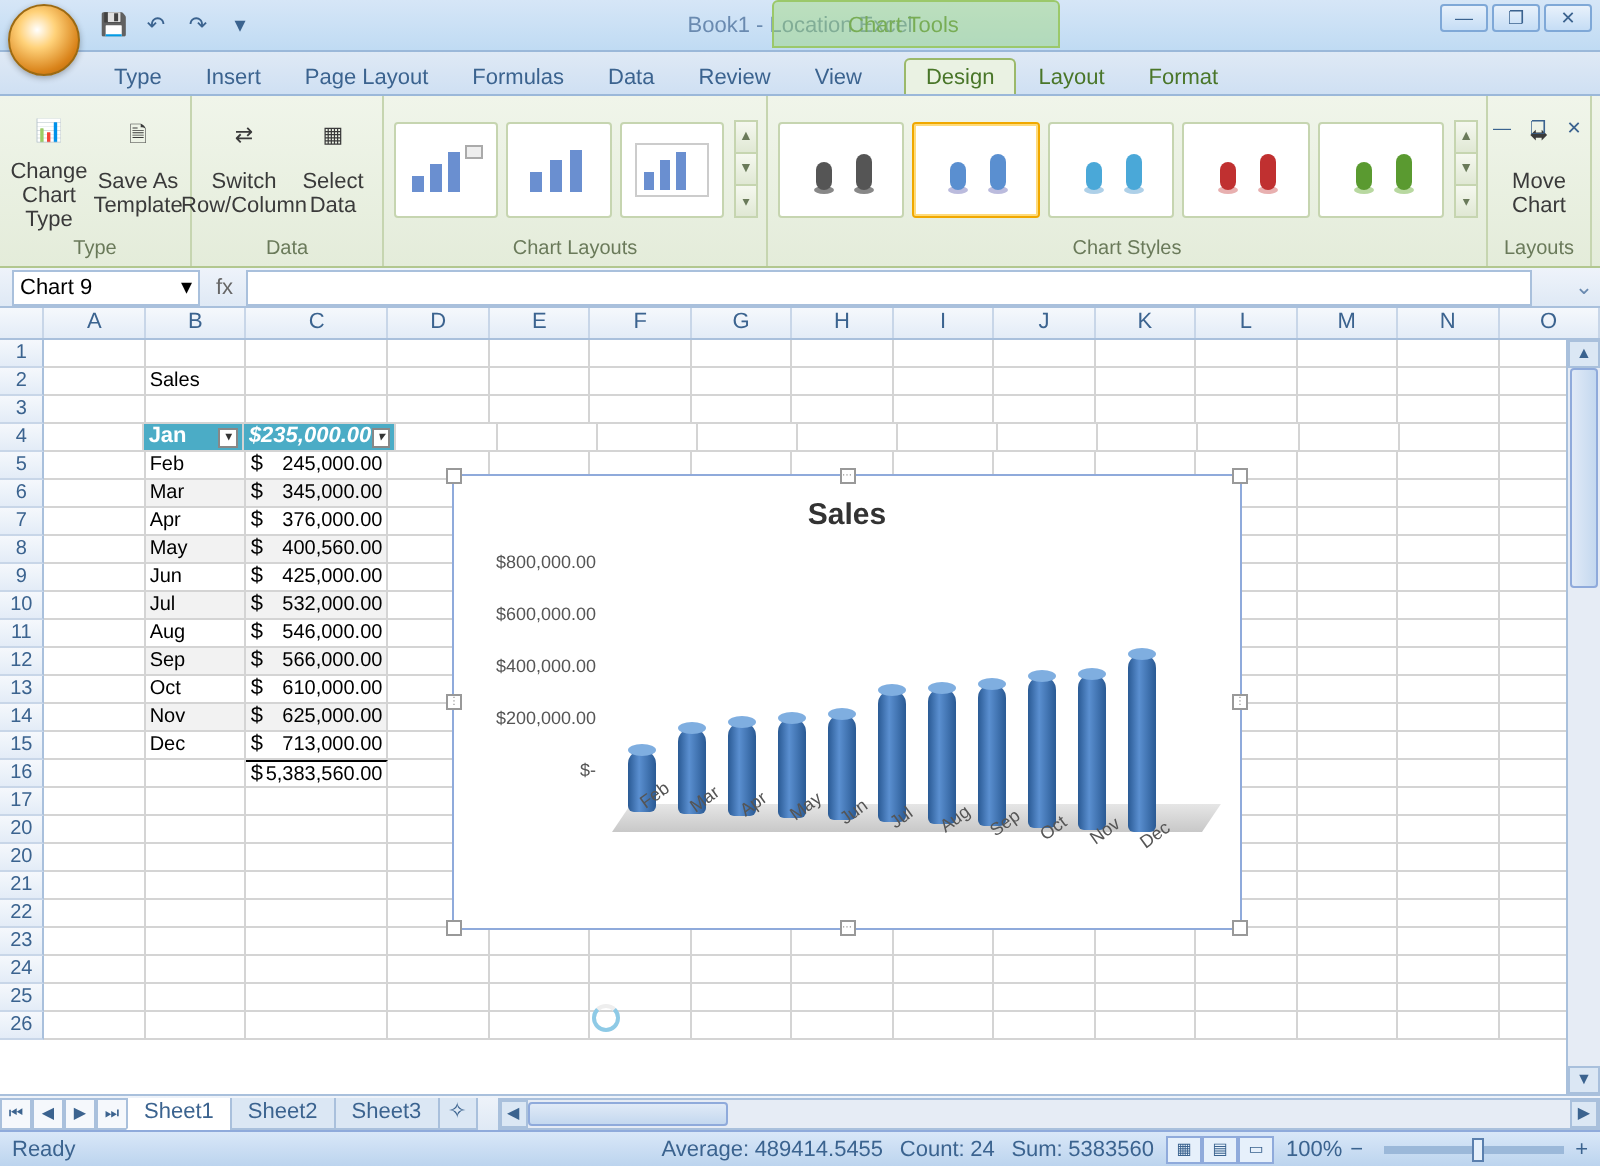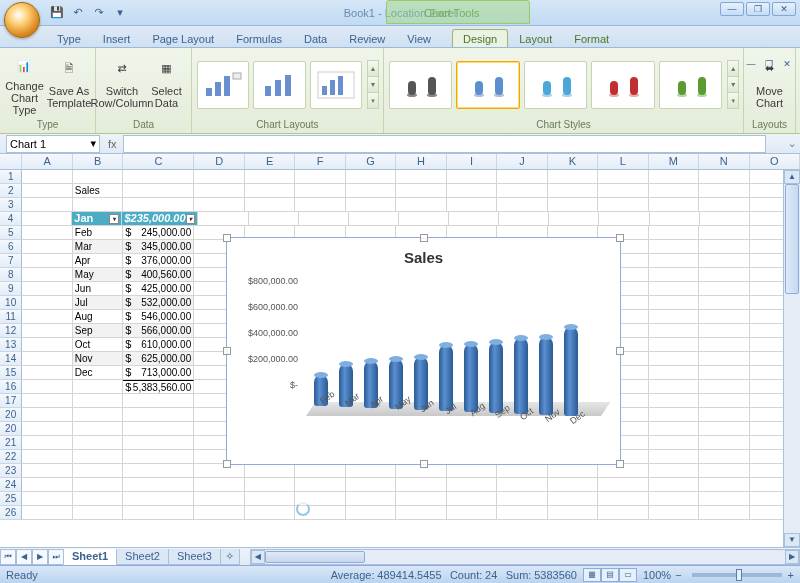--- a/index.html
+++ b/index.html
@@ -67,21 +67,21 @@
 .floor{position:absolute;left:0;right:0;bottom:0;height:14px;background:linear-gradient(#e6e6e6,#c8c8c8);transform:skewX(-34deg);transform-origin:bottom left}
 .cyl{position:absolute;bottom:10px;width:14px;background:linear-gradient(90deg,#2a5a94,#5a8fd0 40%,#2a5a94);border-radius:7px 7px 3px 3px}
 .cyl::before{content:"";position:absolute;top:-3px;left:0;right:0;height:6px;border-radius:50%;background:#7faee0}
 .xlab{position:absolute;font-size:9px;color:#555;transform:rotate(-36deg);transform-origin:left top}
 .wait{position:absolute;left:296px;top:502px;width:14px;height:14px;border:2px solid #8ecae6;border-top-color:#eee;border-radius:50%}
 
 .sheet-strip{position:absolute;left:0;right:0;bottom:18px;height:18px;background:linear-gradient(#eef3fa,#dfe9f5);display:flex;align-items:center;border-top:1px solid #a9c0dc}
 .nav-btns{display:flex}
 .nav-btns div{width:16px;height:16px;border:1px solid #a9c0dc;background:#f5f8fc;text-align:center;font-size:8px;color:#3b638f;line-height:14px}
 .sheet-tab{height:16px;padding:0 8px;background:#fff;border:1px solid #a9c0dc;border-top:none;margin-left:-1px;line-height:15px;color:#3b638f}
-.sheet-tab.active{background:#fff;font-weight:bold;border-bottom-color:#fff}
+.sheet-tab.active{background:#fff;font-weight:normal;border-bottom-color:#fff}
 .sheet-tab.inactive{background:#dbe7f4}
 .hscroll{flex:1;height:16px;background:#e6ecf5;border:1px solid #a9c0dc;margin-left:10px;position:relative;display:flex;align-items:center}
 .hscroll .thumb{position:absolute;left:14px;width:100px;height:12px;background:linear-gradient(#e0eaf7,#c4d8ef);border:1px solid #8faadb;border-radius:2px}
 .hscroll .arr{width:14px;height:14px;background:#dbe7f4;border:1px solid #a9c0dc;text-align:center;font-size:8px;line-height:12px;color:#3b638f}
 .hscroll .arr.r{position:absolute;right:0}
 .vscroll{position:absolute;right:0;top:170px;width:17px;bottom:36px;background:#e6ecf5;border-left:1px solid #a9c0dc}
 .vscroll .arr{height:14px;background:#dbe7f4;border:1px solid #a9c0dc;text-align:center;font-size:8px;line-height:12px;color:#3b638f}
 .vscroll .thumb{position:absolute;top:14px;left:1px;right:1px;height:110px;background:linear-gradient(90deg,#e0eaf7,#c4d8ef);border:1px solid #8faadb;border-radius:2px}
 
 .status{position:absolute;left:0;right:0;bottom:0;height:18px;background:linear-gradient(#d9e7f8,#bcd4ee);display:flex;align-items:center;padding:0 6px;color:#3b638f;font-size:10px;border-top:1px solid #8faadb}
@@ -254,21 +254,21 @@
           <span style="white-space:pre-line">Move
 Chart</span>
         </div>
     </div>
     <div class="rgroup-label">Layouts</div>
   </div>
 </div>
 
 <div class="fmla">
   <div class="namebox">
-      <span>Chart 1</span>
+      <span>Chart 9</span>
       <span>▾</span>
     </div>
   <span class="fx">fx</span>
   <div class="fbar"></div>
   <div class="fbar-exp">⌄</div>
 </div>
 
 <div class="grid-wrap">
   <div class="colhdrs">
     <div class="selall"></div>

